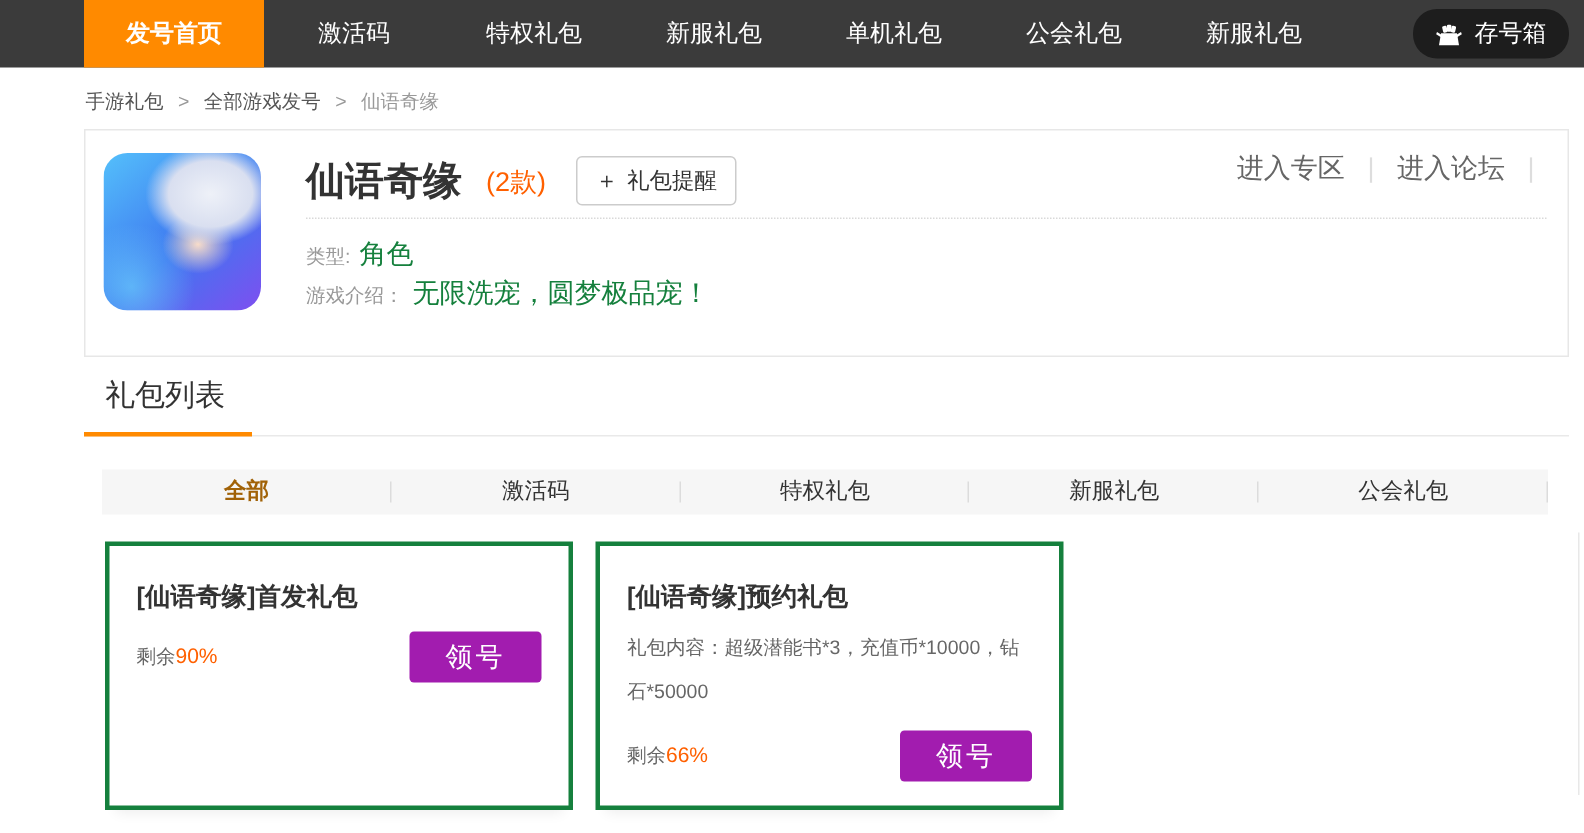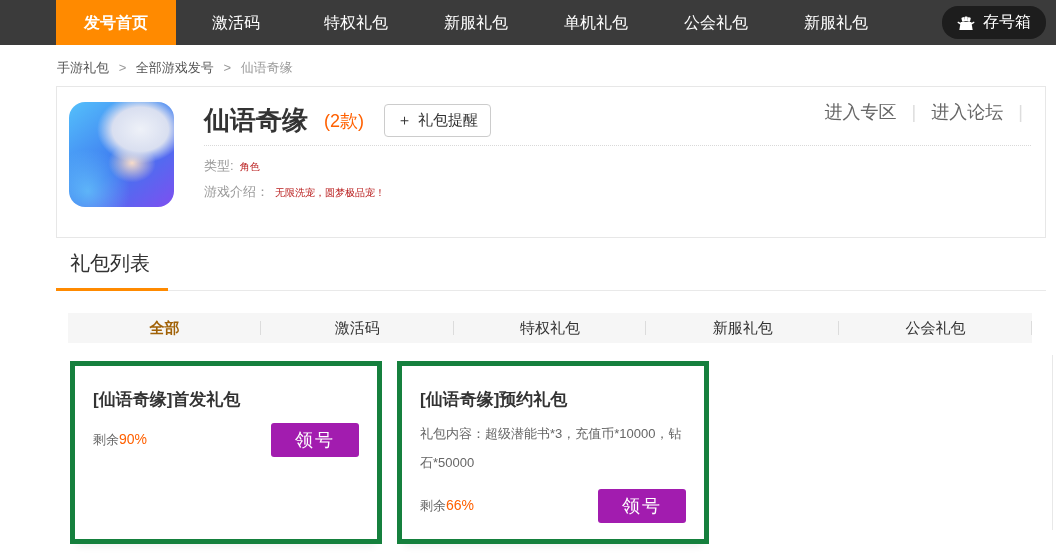--- a/index.html
+++ b/index.html
@@ -37,37 +37,37 @@
   .game-count { font-size:18px; color:#ff6000; margin-left:16px; }
   .remind-btn { margin-left:20px; background:#fff; border:1px solid #ccc; border-radius:4px;
     padding:6px 12px; font-size:15px; color:#333; display:flex; align-items:center; gap:6px; cursor:pointer; }
   .zone-links { position:absolute; right:12px; top:13px; font-size:18px; color:#666; }
   .zone-links .link { cursor:pointer; }
   .zone-links .vsep { color:#ddd; margin:0 10px; }
   .dotted-divider { position:absolute; left:147px; right:14px; top:58px; border-top:1px dotted #d9d9d9; }
   .meta-row { position:absolute; left:147px; font-size:13px; color:#999; }
   .meta-type { top:70px; }
   .meta-intro { top:96px; }
-  .meta-row .val { color:#b91c1c; margin-left:6px; font-size:10px; }
+  .meta-row .val { color:#15803d; margin-left:6px; font-size:18px; }
 
   
   .section-header { margin:12px 0 0 56px; width:990px; }
   .section-title { font-size:20px; font-weight:normal; color:#333; margin-left:14px; padding-bottom:13px; }
   .section-underline { position:relative; height:1px; background:#e9e9e9; }
   .section-underline .orange-seg { position:absolute; left:0; top:-2px; width:112px; height:3px; background:#ff8a00; }
 
   
   .tabbar { margin:22px 0 0 68px; width:964px; height:30px; background:#f6f6f6; display:flex; }
   .tab { flex:1; text-align:center; line-height:30px; font-size:15px; color:#333; position:relative; cursor:pointer; }
   .tab::after { content:''; position:absolute; right:0; top:8px; width:1px; height:14px; background:#dcdcdc; }
   .tab.active { color:#a16207; font-weight:bold; }
 
   
   .cards { margin:18px 0 0 70px; display:flex; gap:15px; }
-  .pkg-card { width:312px; min-height:167px; border:5px solid #15803d; background:#fff;
+  .pkg-card { width:312px; min-height:167px; border:3px solid #15803d; background:#fff;
     padding:14px 18px 16px; box-shadow:0 9px 8px -7px rgba(0,0,0,.07); }
   .pkg-title { font-size:17px; font-weight:bold; color:#333; margin:8px 0 8px; }
   .pkg-content { font-size:13px; color:#666; line-height:29px; }
   .pkg-footer { display:flex; justify-content:space-between; align-items:center; margin-top:12px; }
   .remain { font-size:13px; color:#666; }
   .remain .pct { font-size:14px; color:#ff6000; }
   .claim-btn { width:88px; height:34px; background:#a21caf; color:#fff; border:none; border-radius:3px;
     font-size:18px; letter-spacing:2px; cursor:pointer;
     font-family:"Liberation Sans","DejaVu Sans",sans-serif; }
 

